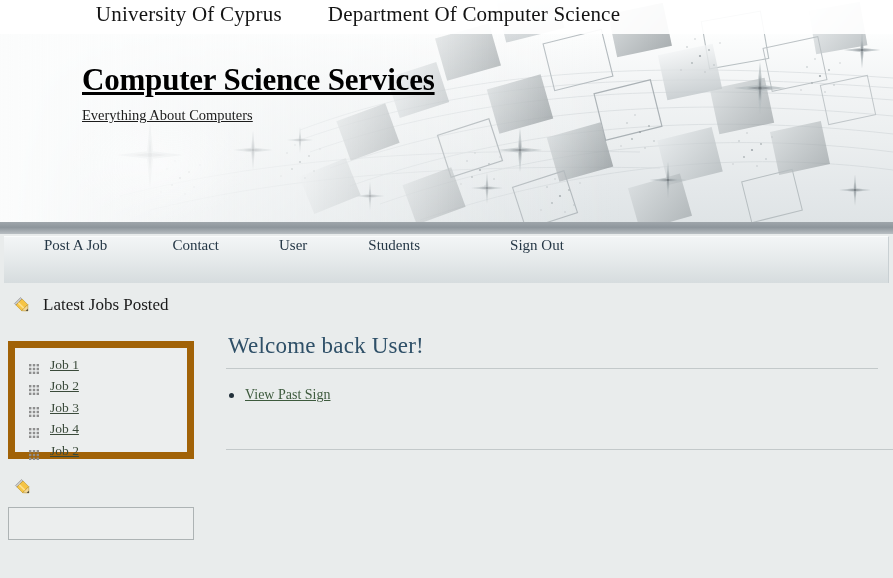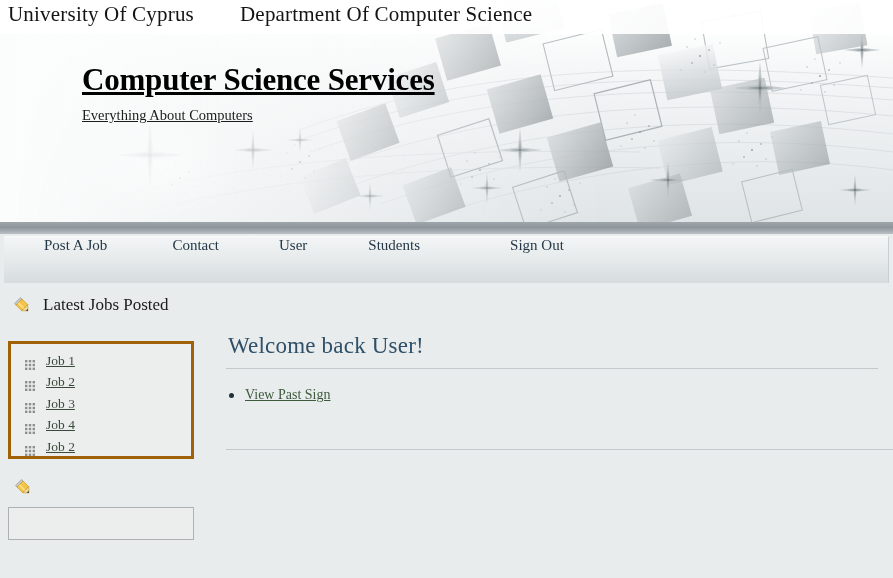--- a/index.html
+++ b/index.html
@@ -15,20 +15,21 @@
 
   
   .banner {
     position: relative;
     width: 893px; height: 222px;
     background: linear-gradient(180deg,
         #ffffff 0%, #ffffff 12%,
         #fbfcfc 18%, #f2f4f5 40%,
         #eceff0 62%, #e4e8ea 85%, #dfe4e6 100%);
     overflow: hidden;
+    text-align: center;
   }
   .banner-art {
     position: absolute; inset: 0;
     pointer-events: none;
   }
   .topbar-text {
     position: absolute;
     top: 2px; left: 8px;
     width: 700px;
     white-space: nowrap;
@@ -114,21 +115,21 @@
   .pencil {
     width: 19px; height: 19px;
     position: relative;
     flex: 0 0 auto;
     display: inline-block;
   }
   .jobs-box {
     position: absolute;
     left: 8px; top: 49px;
     width: 186px; height: 118px;
-    border: 3px solid #a16207;
+    border: 7px solid #a16207;
     background: #eceeee;
     box-sizing: border-box;
     padding-top: 6px;
   }
   .job-row {
     display: flex;
     align-items: center;
     height: 21.5px;
     padding-left: 14px;
   }

